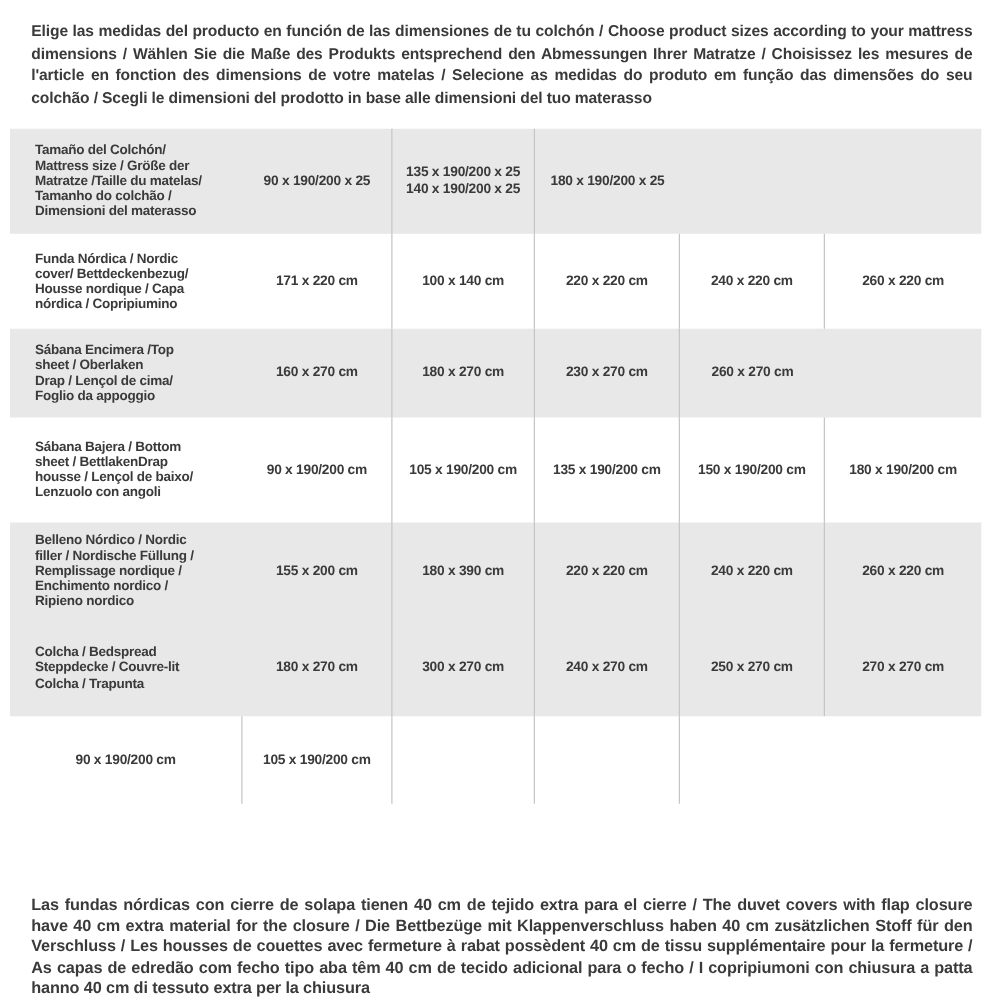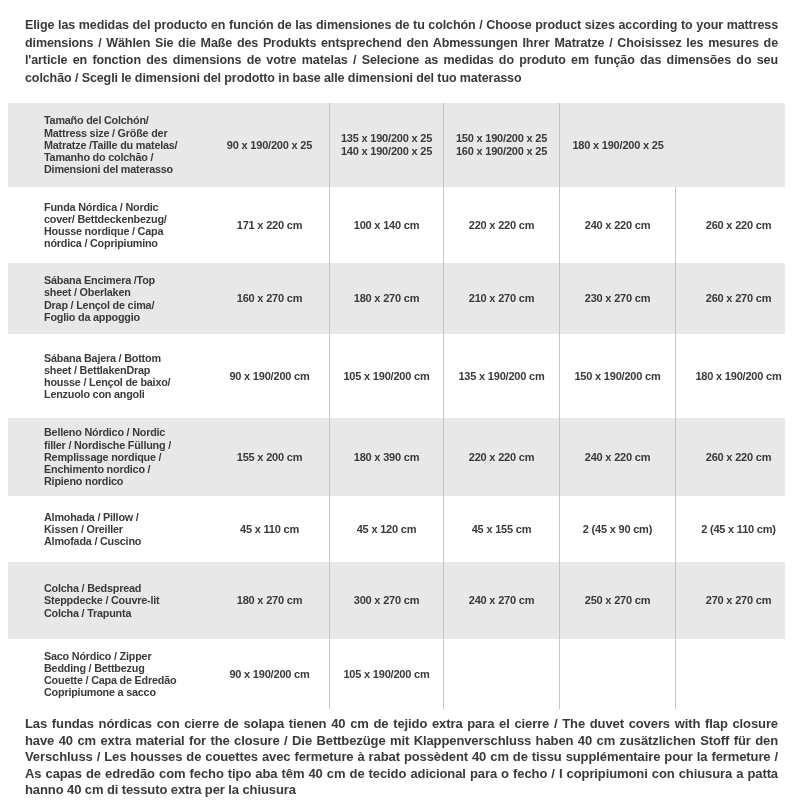--- a/index.html
+++ b/index.html
@@ -2,21 +2,21 @@
 <html><head>
 <meta charset="utf-8">
 <style>
   html,body{margin:0;padding:0;background:#ffffff;}
   body{width:800px;height:800px;font-family:"Liberation Sans",sans-serif;color:#3a3a3a;overflow:hidden;}
   .page{position:relative;width:800px;height:752px;background:#ffffff;}
   .intro{position:absolute;top:17px;left:25px;width:753px;margin:0;
          font-size:12.5px;font-weight:bold;line-height:17.5px;
          text-align:justify;letter-spacing:-0.1px;}
   .size-table{position:absolute;top:103px;left:8px;width:777px;}
-  .row{display:grid;grid-template-columns:186px 120px 114px 116px 116px 125px;padding-left:16px;}
+  .row{display:grid;grid-template-columns:186px 120px 114px 116px 116px 125px;}
   .row.shade{background:#e8e8e8;}
   .cell{display:flex;align-items:center;justify-content:center;
         font-weight:bold;font-size:11px;line-height:13px;letter-spacing:-0.2px;
         text-align:center;white-space:pre-line;box-sizing:border-box;}
   .cell.label{justify-content:flex-start;text-align:left;padding-left:20px;
               font-size:10.8px;line-height:12.2px;}
   .cell.div{border-right:1px solid #c6c6c6;}
   .r0{height:84px}.r1{height:76px}.r2{height:71px}.r3{height:84px}
   .r4{height:78px}.r5{height:66px}.r6{height:77px}.r7{height:70px}
   .footnote{position:absolute;top:716px;left:25px;width:753px;margin:0;
@@ -34,22 +34,20 @@
 
     <div class="row shade r0">
       <div class="cell label">Tamaño del Colchón/
 Mattress size / Größe der
 Matratze /Taille du matelas/
 Tamanho do colchão /
 Dimensioni del materasso</div>
       <div class="cell div">90 x 190/200 x 25</div>
       <div class="cell div">135 x 190/200 x 25
 140 x 190/200 x 25</div>
-      <div class="cell div">150 x 190/200 x 25
-160 x 190/200 x 25</div>
       <div class="cell">180 x 190/200 x 25</div>
     </div>
 
     <div class="row r1">
       <div class="cell label">Funda Nórdica /  Nordic
 cover/ Bettdeckenbezug/
 Housse nordique  / Capa
 nórdica / Copripiumino</div>
       <div class="cell div">171 x 220 cm</div>
       <div class="cell div">100 x 140 cm</div>
@@ -58,21 +56,20 @@
       <div class="cell">260 x 220 cm</div>
     </div>
 
     <div class="row shade r2">
       <div class="cell label">Sábana Encimera /Top
 sheet / Oberlaken
 Drap / Lençol de cima/
 Foglio da appoggio</div>
       <div class="cell div">160 x 270 cm</div>
       <div class="cell div">180 x 270 cm</div>
-      <div class="cell div">210 x 270 cm</div>
       <div class="cell div">230 x 270 cm</div>
       <div class="cell">260 x 270 cm</div>
     </div>
 
     <div class="row r3">
       <div class="cell label">Sábana Bajera / Bottom
 sheet / BettlakenDrap
 housse / Lençol de baixo/
 Lenzuolo con angoli</div>
       <div class="cell div">90 x 190/200 cm</div>
@@ -88,47 +85,33 @@
 Remplissage nordique /
 Enchimento nordico /
 Ripieno nordico</div>
       <div class="cell div">155 x 200 cm</div>
       <div class="cell div">180 x 390 cm</div>
       <div class="cell div">220 x 220 cm</div>
       <div class="cell div">240 x 220 cm</div>
       <div class="cell">260 x 220 cm</div>
     </div>
 
-    <div class="row r5">
-      <div class="cell label">Almohada  / Pillow /
-Kissen / Oreiller
-Almofada / Cuscino</div>
-      <div class="cell div">45 x 110 cm</div>
-      <div class="cell div">45 x 120 cm</div>
-      <div class="cell div">45 x 155 cm</div>
-      <div class="cell div">2 (45 x 90 cm)</div>
-      <div class="cell">2 (45 x 110 cm)</div>
-    </div>
 
     <div class="row shade r6">
       <div class="cell label">Colcha / Bedspread
 Steppdecke / Couvre-lit
 Colcha / Trapunta</div>
       <div class="cell div">180 x 270 cm</div>
       <div class="cell div">300 x 270 cm</div>
       <div class="cell div">240 x 270 cm</div>
       <div class="cell div">250 x 270 cm</div>
       <div class="cell">270 x 270 cm</div>
     </div>
 
     <div class="row r7">
-      <div class="cell label">Saco Nórdico / Zipper
-Bedding / Bettbezug
-Couette  / Capa de Edredão
-Copripiumone a sacco</div>
       <div class="cell div">90 x 190/200 cm</div>
       <div class="cell div">105 x 190/200 cm</div>
       <div class="cell div"></div>
       <div class="cell div"></div>
       <div class="cell"></div>
     </div>
 
   </div>
 
   <p class="footnote">Las fundas nórdicas con cierre de solapa tienen 40 cm de tejido extra para el cierre  /  The duvet covers with flap closure have 40 cm extra material for the closure / Die Bettbezüge mit Klappenverschluss haben 40 cm zusätzlichen Stoff für den Verschluss / Les housses de couettes avec fermeture à rabat possèdent 40 cm de tissu supplémentaire pour la fermeture / As capas de edredão com fecho tipo aba têm 40 cm de tecido adicional para o fecho / I copripiumoni con chiusura a patta hanno 40 cm di tessuto extra per la chiusura</p>

